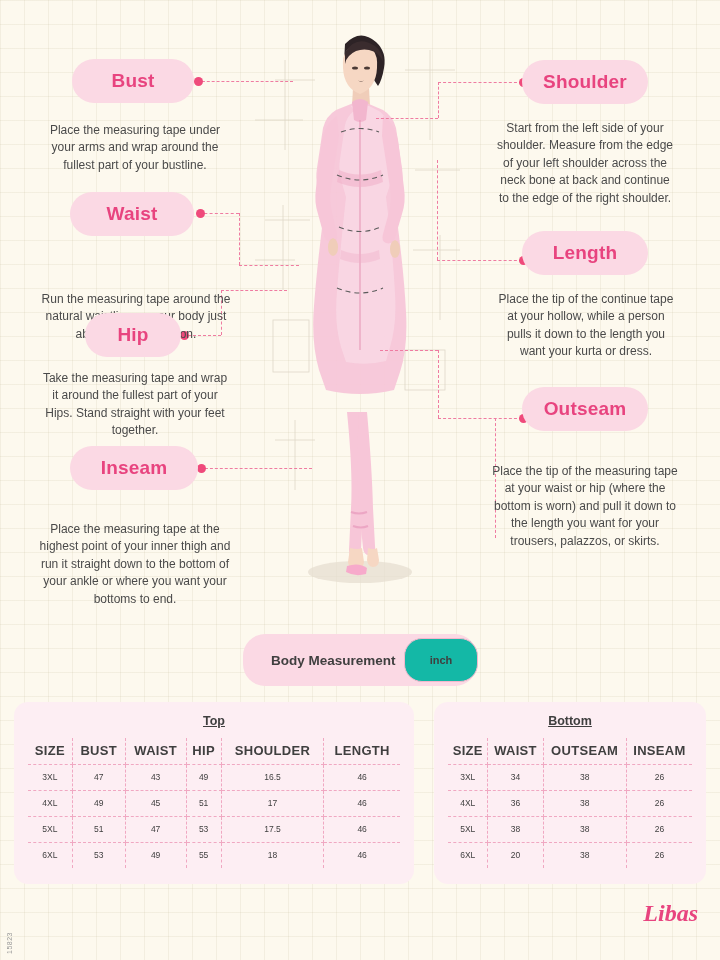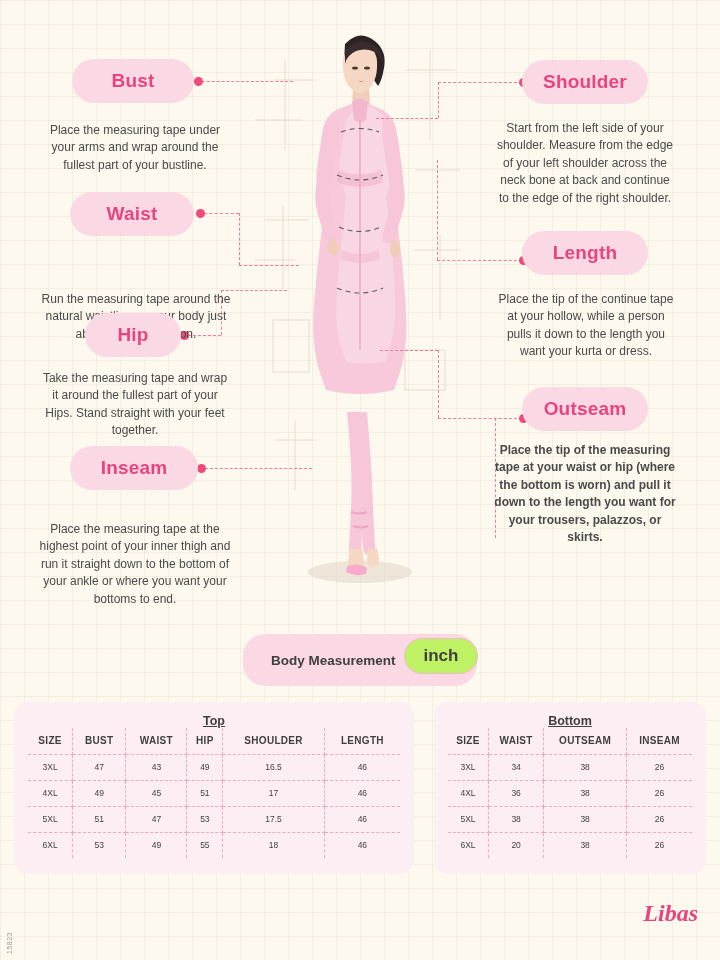--- a/index.html
+++ b/index.html
@@ -73,52 +73,53 @@
     width: 234px; height: 52px;
     background: #fbd9e4;
     border-radius: 22px;
     display: flex; align-items: center;
     padding-left: 28px;
     font-size: 13.5px; font-weight: bold; color: #3f3f3f;
   }
   .bm-unit {
     position: absolute;
     left: 404px; top: 638px;
-    width: 74px; height: 36px;
-    background: #bef264;
+    width: 74px; height: 44px;
+    background: #14b8a6;
     border: 1.5px solid #f3b8cd;
     border-radius: 18px;
     display: flex; align-items: center; justify-content: center;
-    font-size: 17px; font-weight: bold; color: #3f3f3f;
+    font-size: 11px; font-weight: bold; color: #3f3f3f;
   }
 
   
   .card {
     position: absolute;
     background: #fdeef3;
     border-radius: 14px;
     padding: 12px 14px 16px 14px;
   }
   .card-title {
     text-align: center;
     font-size: 12.5px;
     font-weight: bold;
     color: #3f3f3f;
     text-decoration: underline;
+    margin-bottom: 10px;
   }
   table { border-collapse: collapse; width: 100%; }
   th, td {
     border: 1px dashed #f0a8c2;
     text-align: center;
     font-size: 8.5px;
     color: #3f3f3f;
     height: 26px;
     padding: 0 2px;
   }
-  th { font-weight: bold; font-size: 10px; letter-spacing: .3px; }
+  th { font-weight: bold; font-size: 13px; letter-spacing: .3px; }
   tr:first-child th { border-top: none; }
   table tr th:first-child, table tr td:first-child { border-left: none; }
   table tr th:last-child, table tr td:last-child { border-right: none; }
   table tr:last-child td { border-bottom: none; }
 
   .footnote {
     position: absolute;
     left: 0; right: 0; top: 903px;
     text-align: center;
     font-size: 13.5px;
@@ -261,21 +262,21 @@
   <div class="pill" style="left:70px; top:446px; width:128px;">Inseam</div>
   <div class="desc" style="left:32px; top:505px; width:206px;margin-top:16px;">Place the measuring tape at the highest point of your inner thigh and run it straight down to the bottom of your ankle or where you want your bottoms to end.</div>
 
   <div class="pill" style="left:522px; top:60px; width:126px;">Shoulder</div>
   <div class="desc" style="left:495px; top:120px; width:180px;">Start from the left side of your shoulder. Measure from the edge of your left shoulder across the neck bone at back and continue to the edge of the right shoulder.</div>
 
   <div class="pill" style="left:522px; top:231px; width:126px;">Length</div>
   <div class="desc" style="left:498px; top:291px; width:176px;">Place the tip of the continue tape at your hollow, while a person pulls it down to the length you want your kurta or dress.</div>
 
   <div class="pill" style="left:522px; top:387px; width:126px;">Outseam</div>
-  <div class="desc" style="left:492px; top:442px; width:186px;font-weight:bold;">Place the tip of the measuring tape at your waist or hip (where the bottom is worn) and pull it down to the length you want for your trousers, palazzos, or skirts.</div>
+  <div class="desc" style="left:492px; top:463px; width:186px;">Place the tip of the measuring tape at your waist or hip (where the bottom is worn) and pull it down to the length you want for your trousers, palazzos, or skirts.</div>
 
   <div class="bm-bar">
     <span>Body Measurement</span>
   </div>
   <div class="bm-unit">inch</div>
 
   <div class="card" style="left:14px; top:702px; width:400px;">
     <div class="card-title">Top</div>
     <table>
       <tbody>

